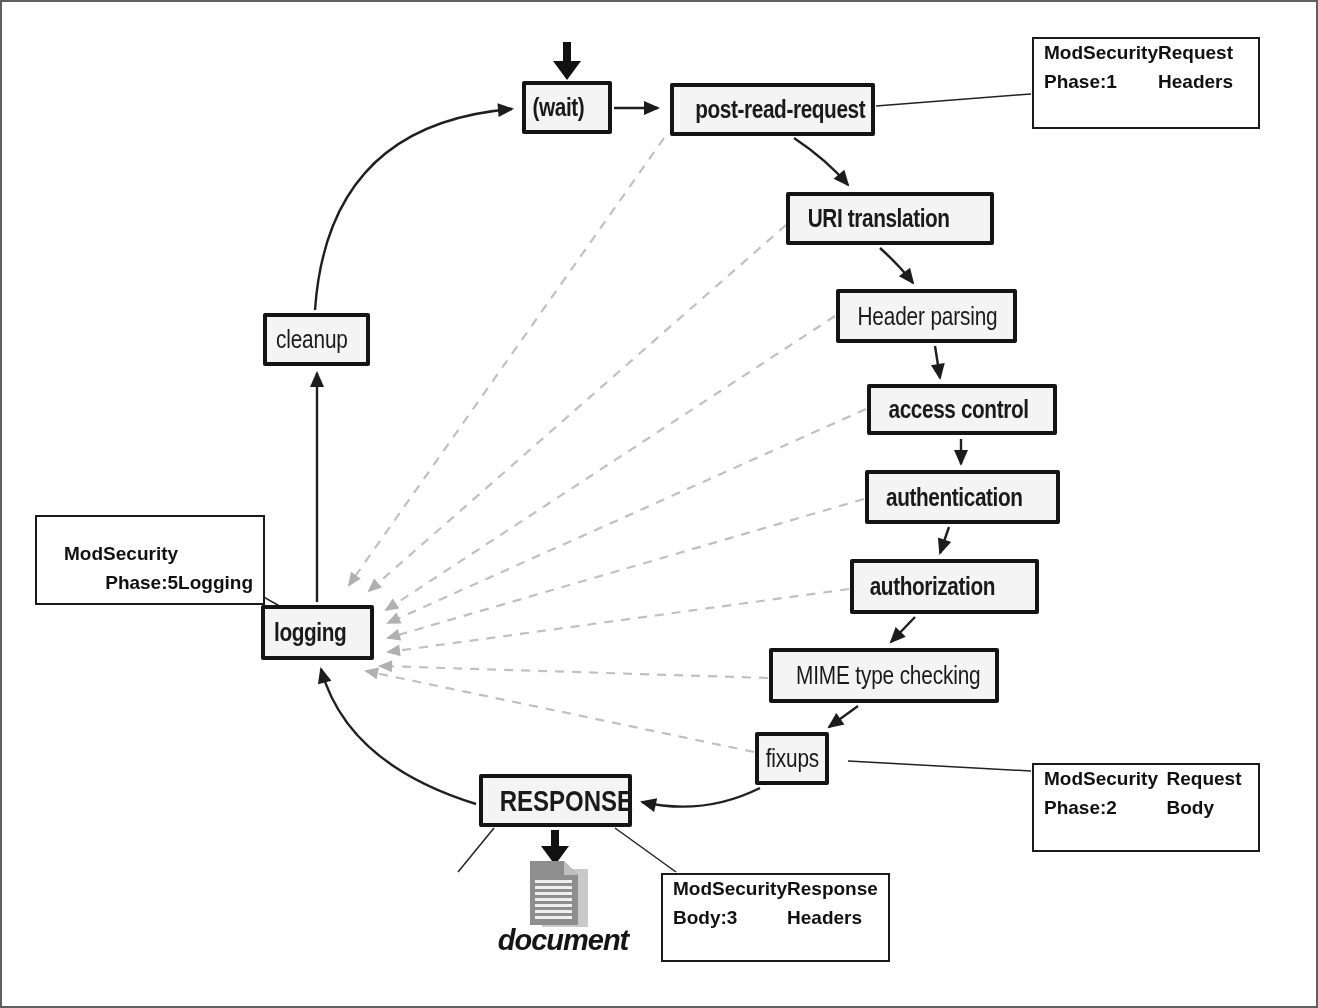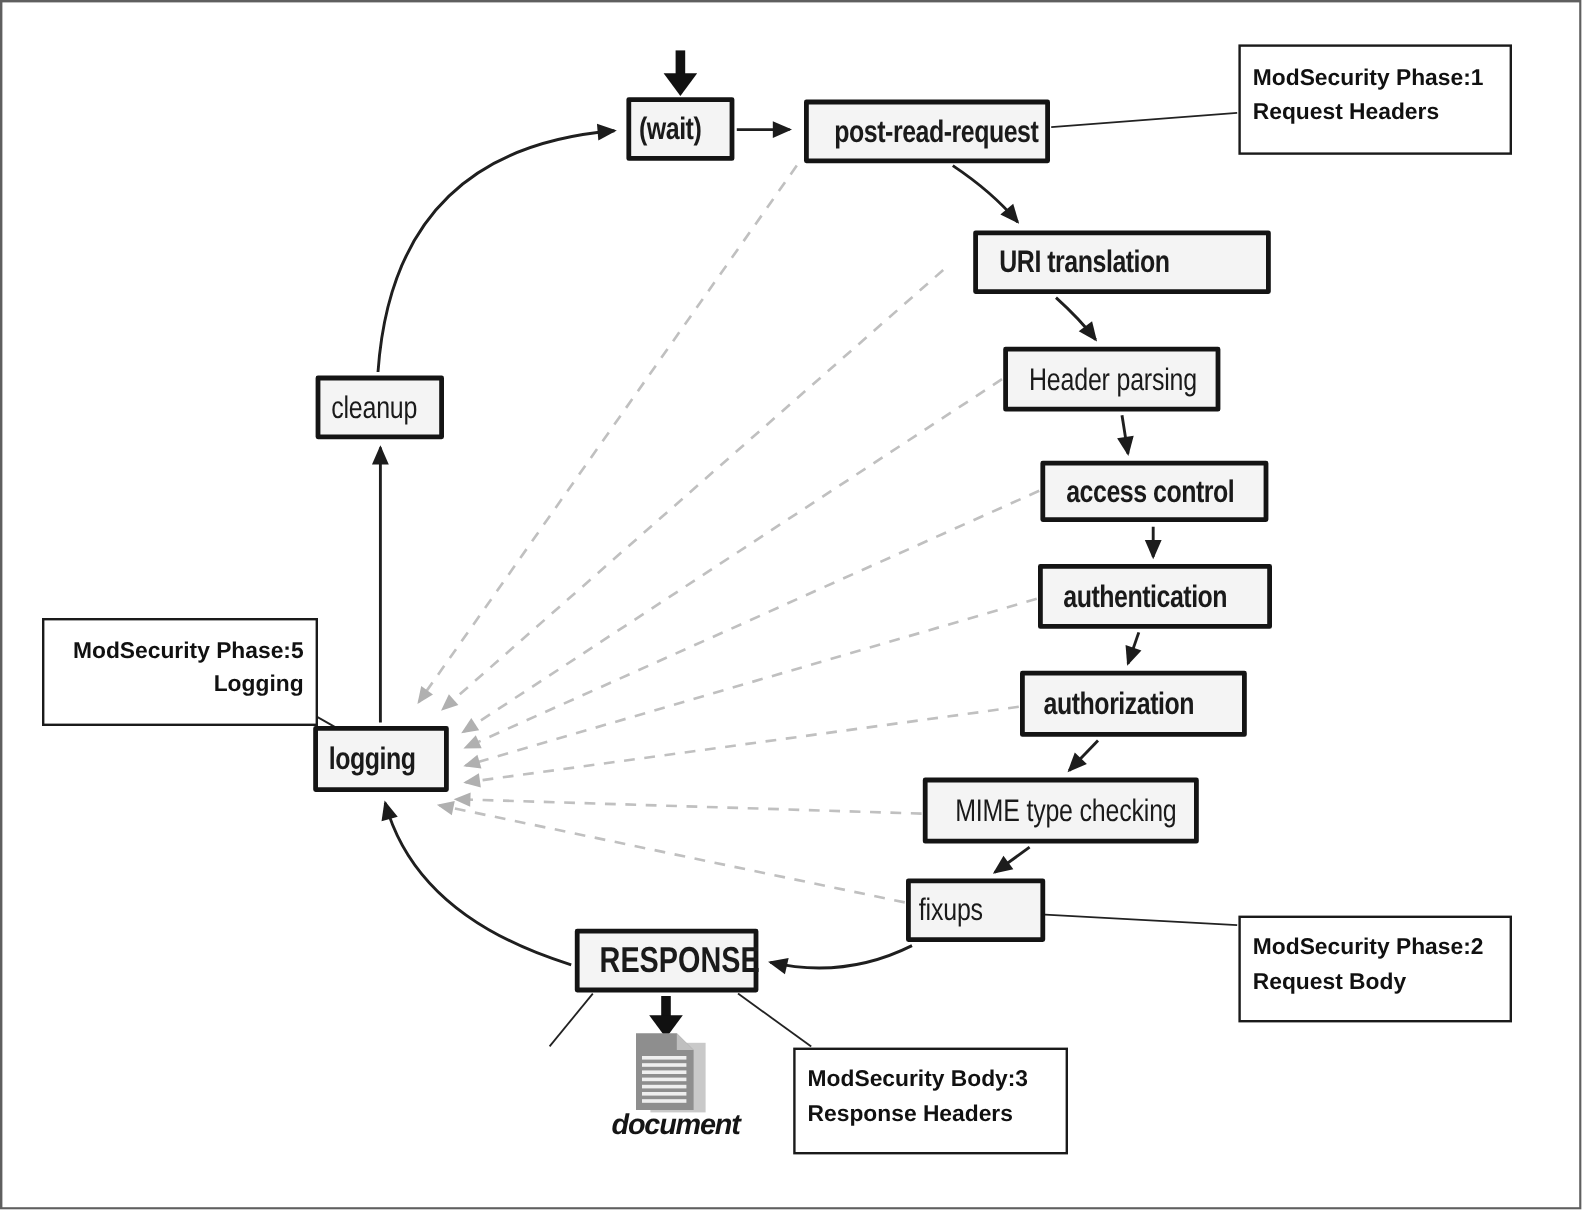--- a/index.html
+++ b/index.html
@@ -18,29 +18,29 @@
   .node span {
     font-size:26px; font-weight:bold; color:#1a1a1a;
     white-space:nowrap; letter-spacing:-0.5px;
     transform:scaleX(0.8);
   }
   .node.light span { font-weight:normal; letter-spacing:-0.2px; }
   .node.caps span { font-size:30px; letter-spacing:0; }
   .ann {
     position:absolute; box-sizing:border-box;
     border:2px solid #1a1a1a; background:#ffffff;
-    display:flex; flex-direction:column; justify-content:center;
+    display:flex; flex-direction:row; justify-content:center;
     padding:0 10px 6px 10px;
     font-size:19px; font-weight:bold; line-height:1.5; color:#111;
   }
   .ann.right { align-items:flex-end; text-align:right;margin-top:40px; }
   .doc-icon { position:absolute; }
   .doc-label {
     position:absolute; text-align:center;
-    font-size:24px; font-weight:bold; font-style:italic;
+    font-size:29px; font-weight:bold; font-style:italic;
     letter-spacing:-1px; color:#151515;
   }
 </style>
 </head>
 <body>
 
 <div class="canvas">
 
   <svg class="wires" width="1318" height="1008" viewBox="0 0 1318 1008">
     <defs>
@@ -96,39 +96,39 @@
       <polygon points="539,844 567,844 553,863"></polygon>
     </g>
   </svg>
 
   <div class="node" style="left:520px;top:79px;width:90px;height:53px">
     <span>(wait)</span>
     </div>
   <div class="node" style="left:668px;top:81px;width:205px;height:53px">
     <span>post-read-request</span>
     </div>
-  <div class="node" style="left:809px;top:190px;width:248px;height:53px">
+  <div class="node" style="left:784px;top:190px;width:208px;height:53px">
     <span>URI translation</span>
     </div>
   <div class="node light" style="left:834px;top:287px;width:181px;height:54px">
     <span>Header parsing</span>
     </div>
   <div class="node" style="left:865px;top:382px;width:190px;height:51px">
     <span>access control</span>
     </div>
   <div class="node" style="left:863px;top:468px;width:195px;height:54px">
     <span>authentication</span>
     </div>
   <div class="node" style="left:848px;top:557px;width:189px;height:55px">
     <span>authorization</span>
     </div>
   <div class="node light" style="left:767px;top:646px;width:230px;height:55px">
     <span>MIME type checking</span>
     </div>
-  <div class="node light" style="left:753px;top:730px;width:116px;height:53px">
+  <div class="node light" style="left:753px;top:730px;width:74px;height:53px">
     <span>fixups</span>
     </div>
   <div class="node caps" style="left:477px;top:772px;width:153px;height:53px">
     <span>RESPONSE</span>
     </div>
   <div class="node" style="left:259px;top:603px;width:113px;height:55px">
     <span>logging</span>
     </div>
   <div class="node light" style="left:261px;top:311px;width:107px;height:53px">
     <span>cleanup</span>

